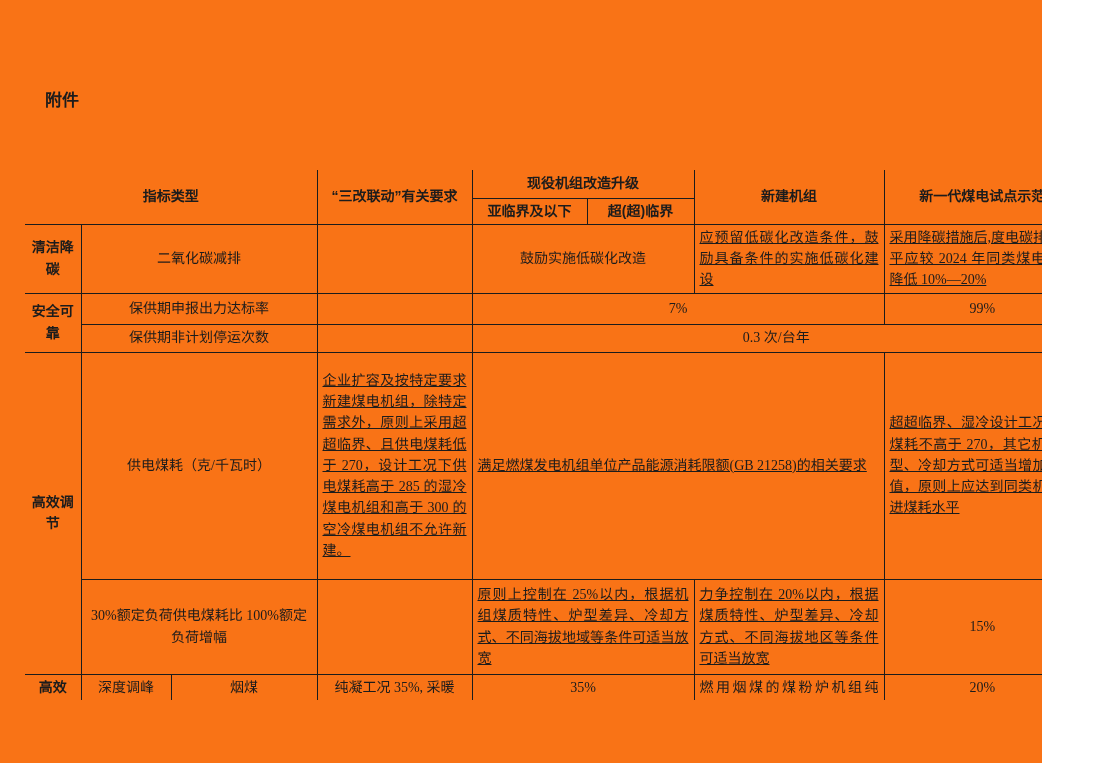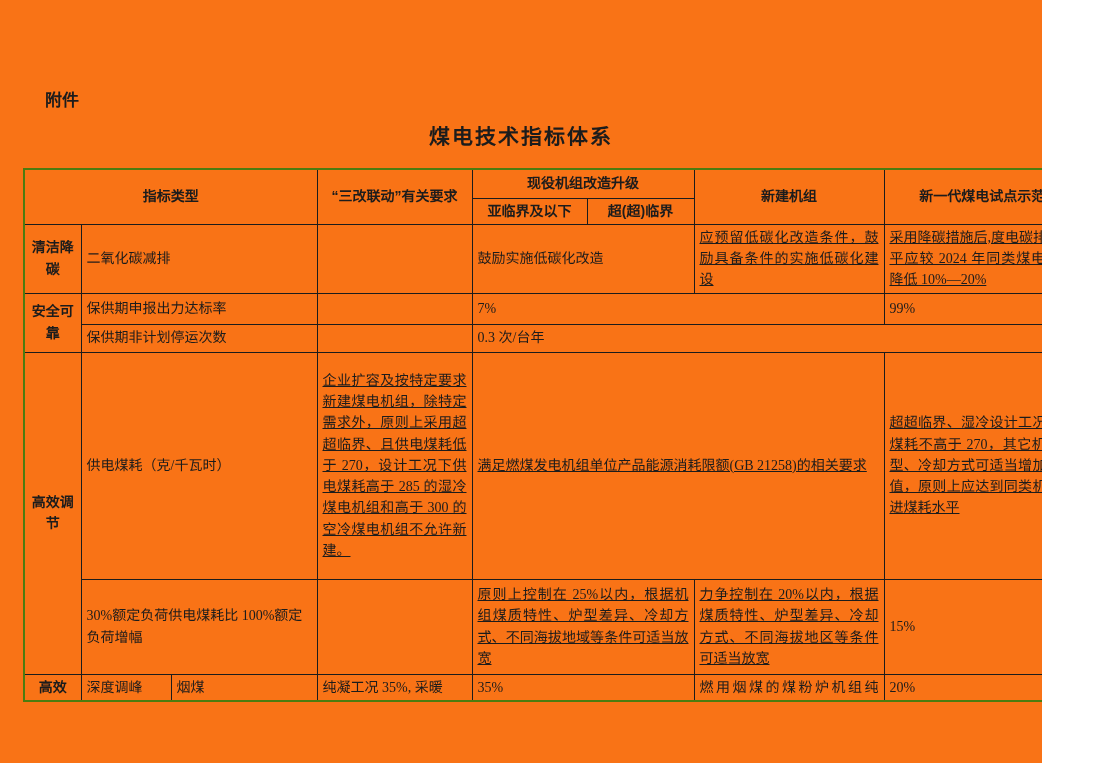--- a/index.html
+++ b/index.html
@@ -36,61 +36,60 @@
     letter-spacing: 2px;
     font-family: "Liberation Sans", "DejaVu Sans", sans-serif;
   }
   table.indicator-table {
     position: absolute;
     left: 23px;
     top: 168px;
     width: 1057px;
     border-collapse: collapse;
     table-layout: fixed;
-    border: 2px solid #4d7c0f;
+    border: 2px solid #f97316;
   }
   table.indicator-table td {
     border: 1px solid #1c1c1c;
     font-size: 14px;
     line-height: 1.52;
     padding: 2px 5px;
     vertical-align: middle;
     overflow: hidden;
     word-break: break-all;
   }
   td.hdr {
     font-weight: bold;
     font-family: "Liberation Sans", "DejaVu Sans", sans-serif;
     text-align: center;
   }
   td.cat {
     font-weight: bold;
     font-family: Liberation Sans, sans-serif;
     text-align: center;
   }
-  td.center { text-align: left; }
+  td.center { text-align: center; }
   td.justify {
     text-align: justify;
     text-justify: inter-ideograph;
     text-decoration: underline;
   }
   td.spread {
     text-align: justify;
     text-align-last: justify;
     padding: 2px 3px;
   }
 </style>
 </head>
 <body>
 
 <div class="page">
 
   <div class="attachment">附件</div>
 
-  <h1 class="doc-title">煤电技术指标体系</h1>
 
   <table class="indicator-table">
     <colgroup>
       <col style="width:57px">
       <col style="width:90px">
       <col style="width:146px">
       <col style="width:155px">
       <col style="width:115px">
       <col style="width:107px">
       <col style="width:190px">

